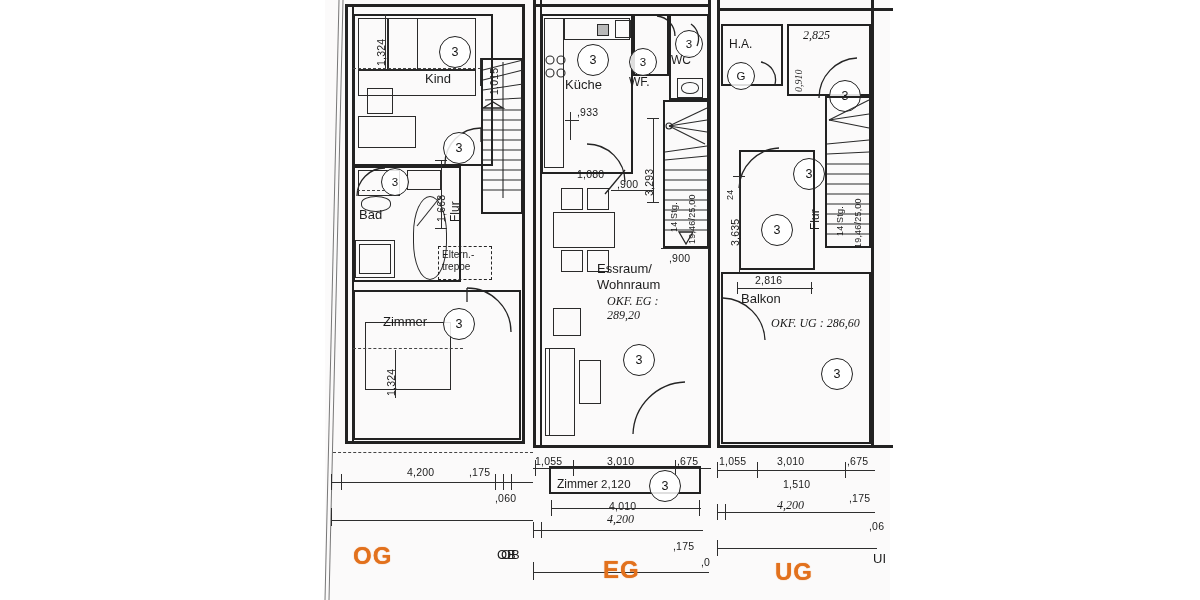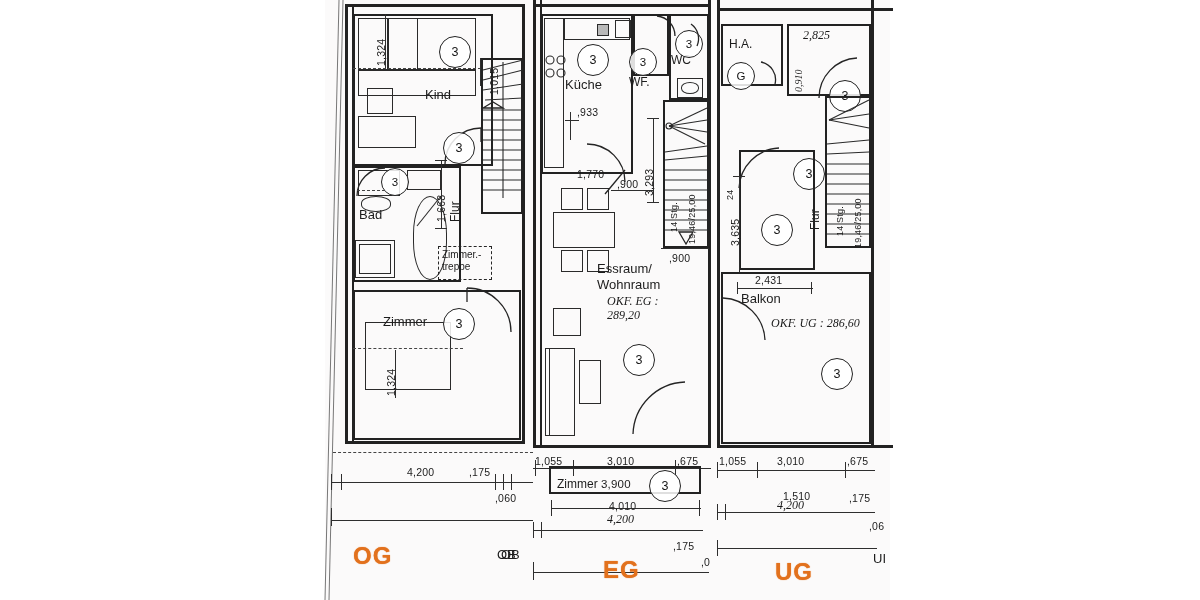--- a/index.html
+++ b/index.html
@@ -75,21 +75,21 @@
       <div class="wall" style="left:197px;top:4px;width:3px;height:440px;"></div>
       <div class="wall" style="left:20px;top:441px;width:180px;height:3px;"></div>
 
       <div class="room" style="left:28px;top:14px;width:140px;height:152px;border-width:2px;"></div>
       <div class="furn" style="left:33px;top:18px;width:118px;height:52px;"></div>
       <div class="furn" style="left:33px;top:18px;width:30px;height:52px;"></div>
       <div class="furn" style="left:63px;top:18px;width:30px;height:52px;"></div>
       <div class="furn" style="left:33px;top:70px;width:118px;height:26px;"></div>
       <div class="furn" style="left:42px;top:88px;width:26px;height:26px;"></div>
       <div class="furn" style="left:33px;top:116px;width:58px;height:32px;"></div>
-      <span class="lbl lg" style="left:100px;top:88px;">Kind</span>
+      <span class="lbl lg" style="left:100px;top:72px;">Kind</span>
       <div class="circ" style="left:114px;top:36px;">3</div>
       <span class="dim v" style="left:50px;top:66px;">1,324</span>
       <div class="tick" style="left:60px;top:14px;height:54px;"></div>
       <div class="dashline" style="left:28px;top:68px;width:128px;"></div>
 
       <span class="dim v" style="left:163px;top:95px;">1,015</span>
       <div class="tick" style="left:155px;top:58px;height:28px;"></div>
 
       <div class="room" style="left:156px;top:58px;width:42px;height:156px;"></div>
       <svg width="46" height="160" style="left:156px;top:58px;">
@@ -133,21 +133,21 @@
       </svg>
       <div class="dashline" style="left:32px;top:190px;width:28px;"></div>
 
       <span class="lbl md v" style="left:124px;top:222px;transform-origin:0 0;transform:rotate(-90deg);">Flur</span>
       <span class="dim v" style="left:110px;top:222px;">1,668</span>
       <div class="tick" style="left:116px;top:160px;height:68px;"></div>
       <div class="tickh" style="left:110px;top:160px;width:12px;"></div>
       <div class="tickh" style="left:110px;top:228px;width:12px;"></div>
 
       <div class="dashbox" style="left:113px;top:246px;width:54px;height:34px;"></div>
-      <span class="lbl sm" style="left:117px;top:250px;">Zimmer.-</span>
+      <span class="lbl sm" style="left:117px;top:250px;">Eltern.-</span>
       <span class="lbl sm" style="left:117px;top:262px;">treppe</span>
 
       <div class="room" style="left:28px;top:290px;width:168px;height:150px;"></div>
       <div class="furn" style="left:40px;top:322px;width:86px;height:68px;"></div>
       <span class="lbl lg" style="left:58px;top:315px;">Zimmer</span>
       <div class="circ" style="left:118px;top:308px;">3</div>
       <svg width="52" height="52" style="left:140px;top:286px;">
         <path class="door" d="M2 2 A 44 44 0 0 1 46 46"></path>
         <line class="door" x1="2" y1="2" x2="2" y2="16"></line>
       </svg>
@@ -187,21 +187,21 @@
         <circle class="thinstroke" cx="18" cy="21" r="4"></circle>
       </svg>
       <div class="furn" style="left:239px;top:18px;width:66px;height:22px;"></div>
       <div class="furn" style="left:272px;top:24px;width:12px;height:12px;background:#b9b9b9;"></div>
       <div class="furn" style="left:290px;top:20px;width:16px;height:18px;"></div>
       <span class="lbl lg" style="left:240px;top:78px;">Küche</span>
       <div class="circ" style="left:252px;top:44px;">3</div>
       <span class="dim" style="left:252px;top:106px;">,933</span>
       <div class="tick" style="left:245px;top:112px;height:28px;"></div>
       <div class="tickh" style="left:240px;top:120px;width:14px;"></div>
-      <span class="dim" style="left:252px;top:168px;">1,770</span>
+      <span class="dim" style="left:252px;top:168px;">1,080</span>
       <svg width="46" height="46" style="left:258px;top:140px;">
         <path class="door" d="M4 4 A 38 38 0 0 1 42 42"></path>
       </svg>
       <svg width="30" height="40" style="left:278px;top:158px;">
         <line class="door" x1="2" y1="36" x2="22" y2="12"></line>
       </svg>
 
       <div class="room" style="left:308px;top:14px;width:36px;height:62px;"></div>
       <div class="room" style="left:344px;top:14px;width:40px;height:86px;"></div>
       <span class="lbl md" style="left:304px;top:76px;">WF.</span>
@@ -269,21 +269,21 @@
 
       <span class="dim" style="left:210px;top:455px;">1,055</span>
       <span class="dim" style="left:282px;top:455px;">3,010</span>
       <span class="dim" style="left:352px;top:455px;">,675</span>
       <div class="dimline" style="left:208px;top:468px;width:178px;"></div>
       <div class="tick" style="left:210px;top:460px;height:16px;"></div>
       <div class="tick" style="left:248px;top:460px;height:16px;"></div>
       <div class="tick" style="left:350px;top:460px;height:16px;"></div>
       <div class="room" style="left:224px;top:466px;width:152px;height:28px;border-width:2px;"></div>
       <span class="lbl md" style="left:232px;top:478px;">Zimmer</span>
-      <span class="dim" style="left:276px;top:478px;font-size:11.5px;">3,900</span>
+      <span class="dim" style="left:276px;top:478px;font-size:11.5px;">2,120</span>
       <div class="circ" style="left:324px;top:470px;">3</div>
 
       <span class="dim" style="left:284px;top:500px;">4,010</span>
       <div class="dimline" style="left:226px;top:508px;width:150px;"></div>
       <div class="tick" style="left:226px;top:500px;height:16px;"></div>
       <div class="tick" style="left:374px;top:500px;height:16px;"></div>
       <span class="hand" style="left:282px;top:512px;">4,200</span>
       <div class="dimline" style="left:208px;top:530px;width:170px;"></div>
       <div class="tick" style="left:208px;top:522px;height:16px;"></div>
       <div class="tick" style="left:216px;top:522px;height:16px;"></div>
@@ -343,39 +343,39 @@
       <div class="circ" style="left:436px;top:214px;">3</div>
       <svg width="48" height="48" style="left:410px;top:146px;">
         <path class="door" d="M44 2 A 42 42 0 0 0 4 42"></path>
       </svg>
       <span class="dim v" style="left:404px;top:246px;">3,635</span>
       <div class="tick" style="left:414px;top:176px;height:96px;"></div>
       <div class="tickh" style="left:408px;top:176px;width:12px;"></div>
       <div class="tickh" style="left:408px;top:272px;width:12px;"></div>
 
       <div class="room" style="left:396px;top:272px;width:150px;height:172px;"></div>
-      <span class="dim" style="left:430px;top:274px;">2,431</span>
+      <span class="dim" style="left:430px;top:274px;">2,816</span>
       <div class="dimline" style="left:412px;top:288px;width:76px;"></div>
       <div class="tick" style="left:412px;top:282px;height:12px;"></div>
       <div class="tick" style="left:486px;top:282px;height:12px;"></div>
       <span class="lbl lg" style="left:416px;top:292px;">Balkon</span>
       <span class="hand" style="left:446px;top:316px;">OKF. UG : 286,60</span>
       <div class="circ" style="left:496px;top:358px;">3</div>
       <svg width="48" height="52" style="left:396px;top:296px;">
         <path class="door" d="M2 2 A 44 44 0 0 1 44 44"></path>
       </svg>
 
       <span class="dim" style="left:394px;top:455px;">1,055</span>
       <span class="dim" style="left:452px;top:455px;">3,010</span>
       <span class="dim" style="left:522px;top:455px;">,675</span>
       <div class="dimline" style="left:392px;top:470px;width:158px;"></div>
       <div class="tick" style="left:392px;top:462px;height:16px;"></div>
       <div class="tick" style="left:432px;top:462px;height:16px;"></div>
       <div class="tick" style="left:520px;top:462px;height:16px;"></div>
-      <span class="dim" style="left:458px;top:478px;margin-top:12px;">1,510</span>
+      <span class="dim" style="left:458px;top:478px;">1,510</span>
       <span class="hand" style="left:452px;top:498px;">4,200</span>
       <span class="dim" style="left:524px;top:492px;">,175</span>
       <div class="dimline" style="left:392px;top:512px;width:158px;"></div>
       <div class="tick" style="left:392px;top:504px;height:16px;"></div>
       <div class="tick" style="left:400px;top:504px;height:16px;"></div>
       <span class="dim" style="left:544px;top:520px;">,06</span>
       <div class="dimline" style="left:392px;top:548px;width:160px;"></div>
       <div class="tick" style="left:392px;top:540px;height:16px;"></div>
       <span class="floorTag" style="left:450px;top:558px;">UG</span>
       <span class="lbl lg" style="left:548px;top:552px;">UI</span>

